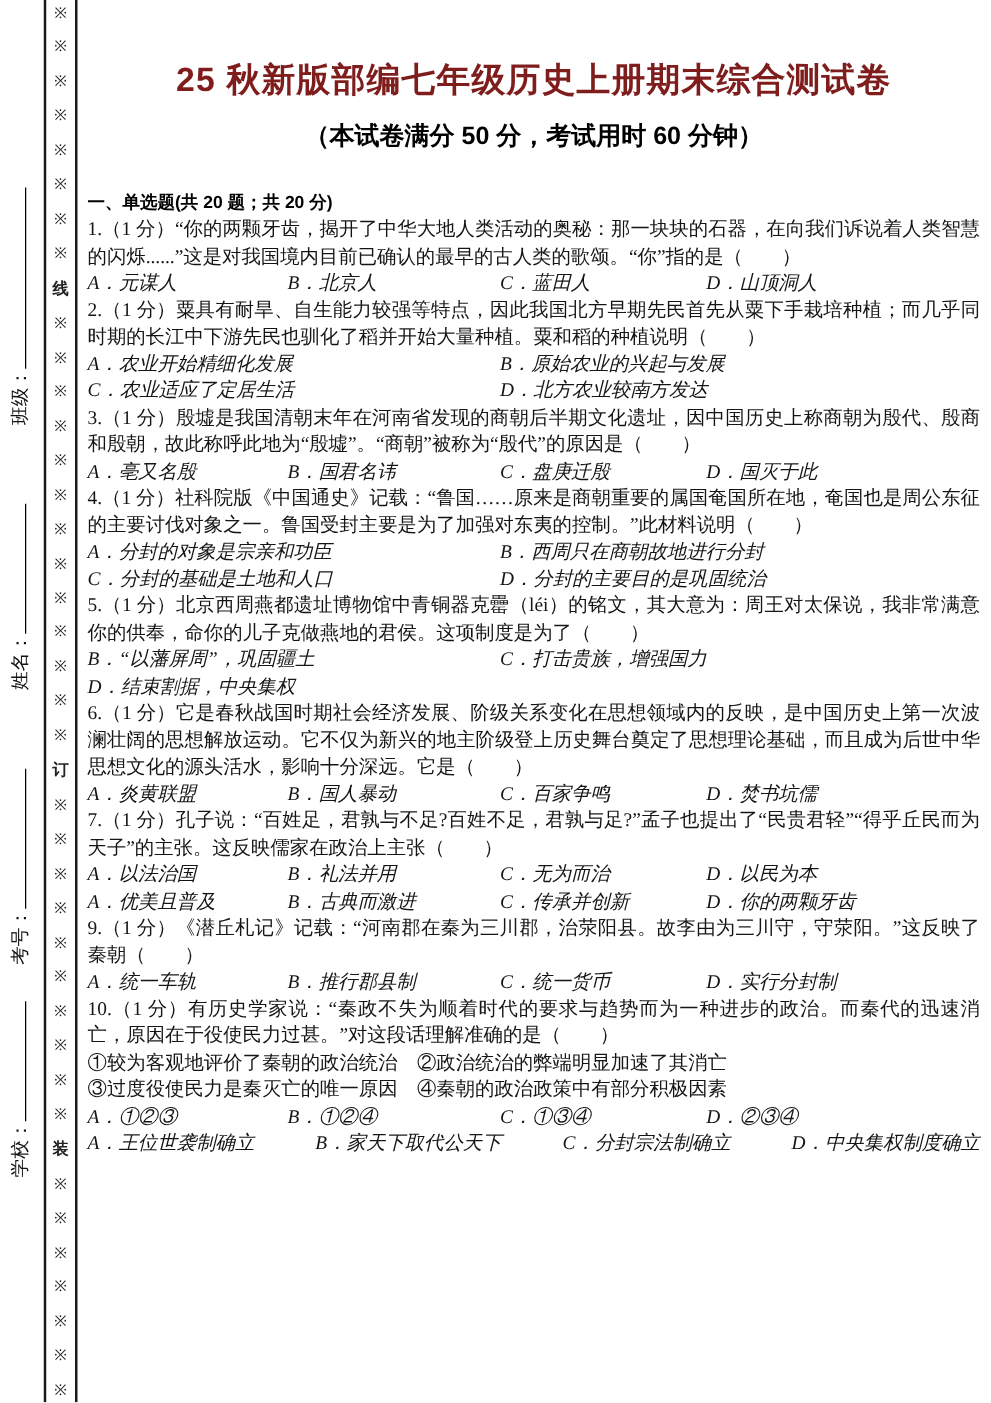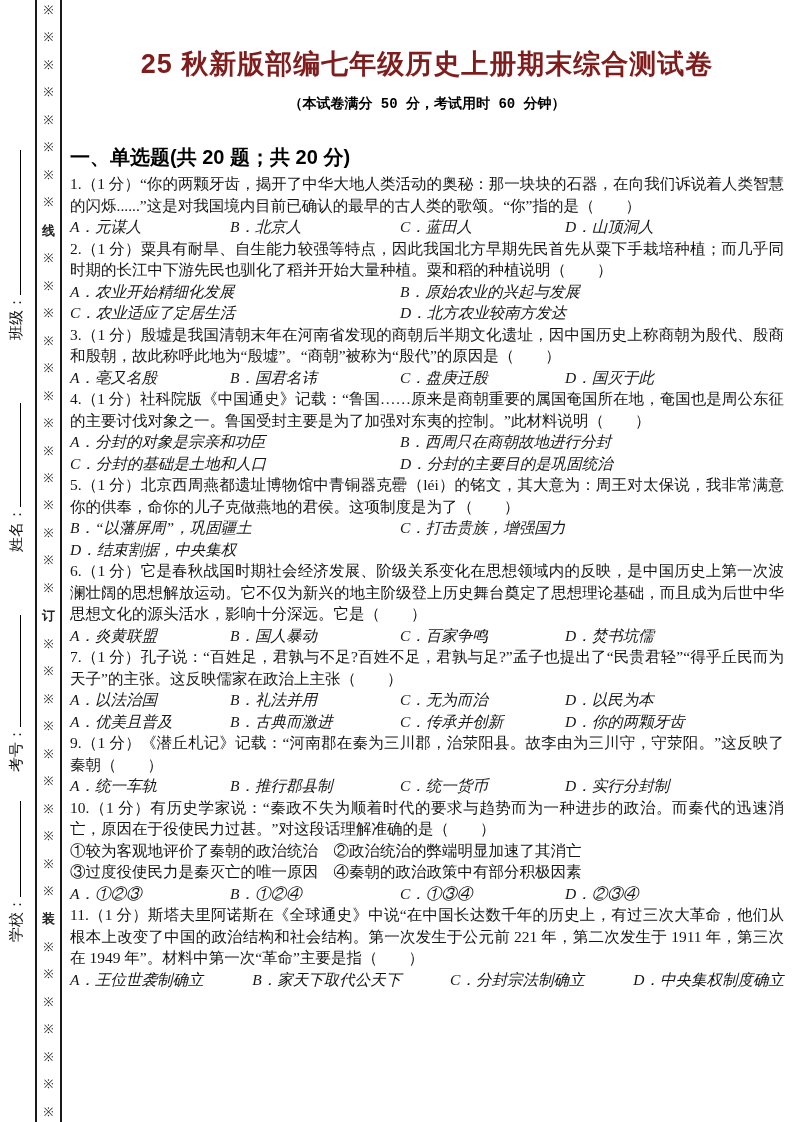--- a/index.html
+++ b/index.html
@@ -22,23 +22,23 @@
   .strip{position:absolute;left:35px;top:0;bottom:0;width:27px;box-sizing:border-box;
          border-left:2px solid #1a1a1a;border-right:2px solid #1a1a1a;}
   .strip-chars{height:100%;box-sizing:border-box;padding:4px 0;display:flex;flex-direction:column;
                justify-content:space-between;align-items:center;font-size:12px;color:#222;}
   .strip-chars span{display:block;line-height:1;}
   .bchar{font-weight:bold;font-size:13px;}
   
   .content{position:absolute;left:70px;top:0;width:714px;}
   h1.title{margin:46px 0 0;font-size:27px;text-align:center;letter-spacing:1px;
            font-family:"Liberation Sans","DejaVu Sans",sans-serif;font-weight:bold;color:#7f1d1d;}
-  p.subtitle{margin:13px 0 0;font-size:14px;font-weight:bold;text-align:center;
-             font-family:Liberation Mono, monospace;color:#000;}
-  h2.sec{margin:31px 0 2px;font-size:20px;font-weight:bold;color:#000;
+  p.subtitle{margin:13px 0 0;font-size:20px;font-weight:bold;text-align:center;
+             font-family:Liberation Sans, sans-serif;color:#000;}
+  h2.sec{margin:31px 0 2px;font-size:14px;font-weight:bold;color:#000;
          font-family:"Liberation Sans","DejaVu Sans",sans-serif;}
   .question{margin:0;}
   .question p{margin:0;font-size:15.5px;line-height:21.5px;text-align:justify;}
   .options{font-size:15.5px;line-height:21.5px;}
   .options.four{display:grid;grid-template-columns:160px 170px 165px 1fr;}
   .options.two{display:grid;grid-template-columns:330px 1fr;}
   .options.inline{display:flex;justify-content:space-between;}
   .option{white-space:nowrap;font-style:italic;}
 </style>
 </head>
@@ -188,21 +188,20 @@
           <p class="stem">①较为客观地评价了秦朝的政治统治　②政治统治的弊端明显加速了其消亡</p>
           <p class="stem">③过度役使民力是秦灭亡的唯一原因　④秦朝的政治政策中有部分积极因素</p>
           <div class="options four">
             <span class="option">A．①②③</span>
             <span class="option">B．①②④</span>
             <span class="option">C．①③④</span>
             <span class="option">D．②③④</span>
           </div>
         </div>
         <div class="question">
-          <p class="stem">11.（1 分）斯塔夫里阿诺斯在《全球通史》中说“在中国长达数千年的历史上，有过三次大革命，他们从根本上改变了中国的政治结构和社会结构。第一次发生于公元前 221 年，第二次发生于 1911 年，第三次在 1949 年”。材料中第一次“革命”主要是指（　　）</p>
           <div class="options inline">
             <span class="option">A．王位世袭制确立</span>
             <span class="option">B．家天下取代公天下</span>
             <span class="option">C．分封宗法制确立</span>
             <span class="option">D．中央集权制度确立</span>
           </div>
         </div>
       </div>
   </main>
 

